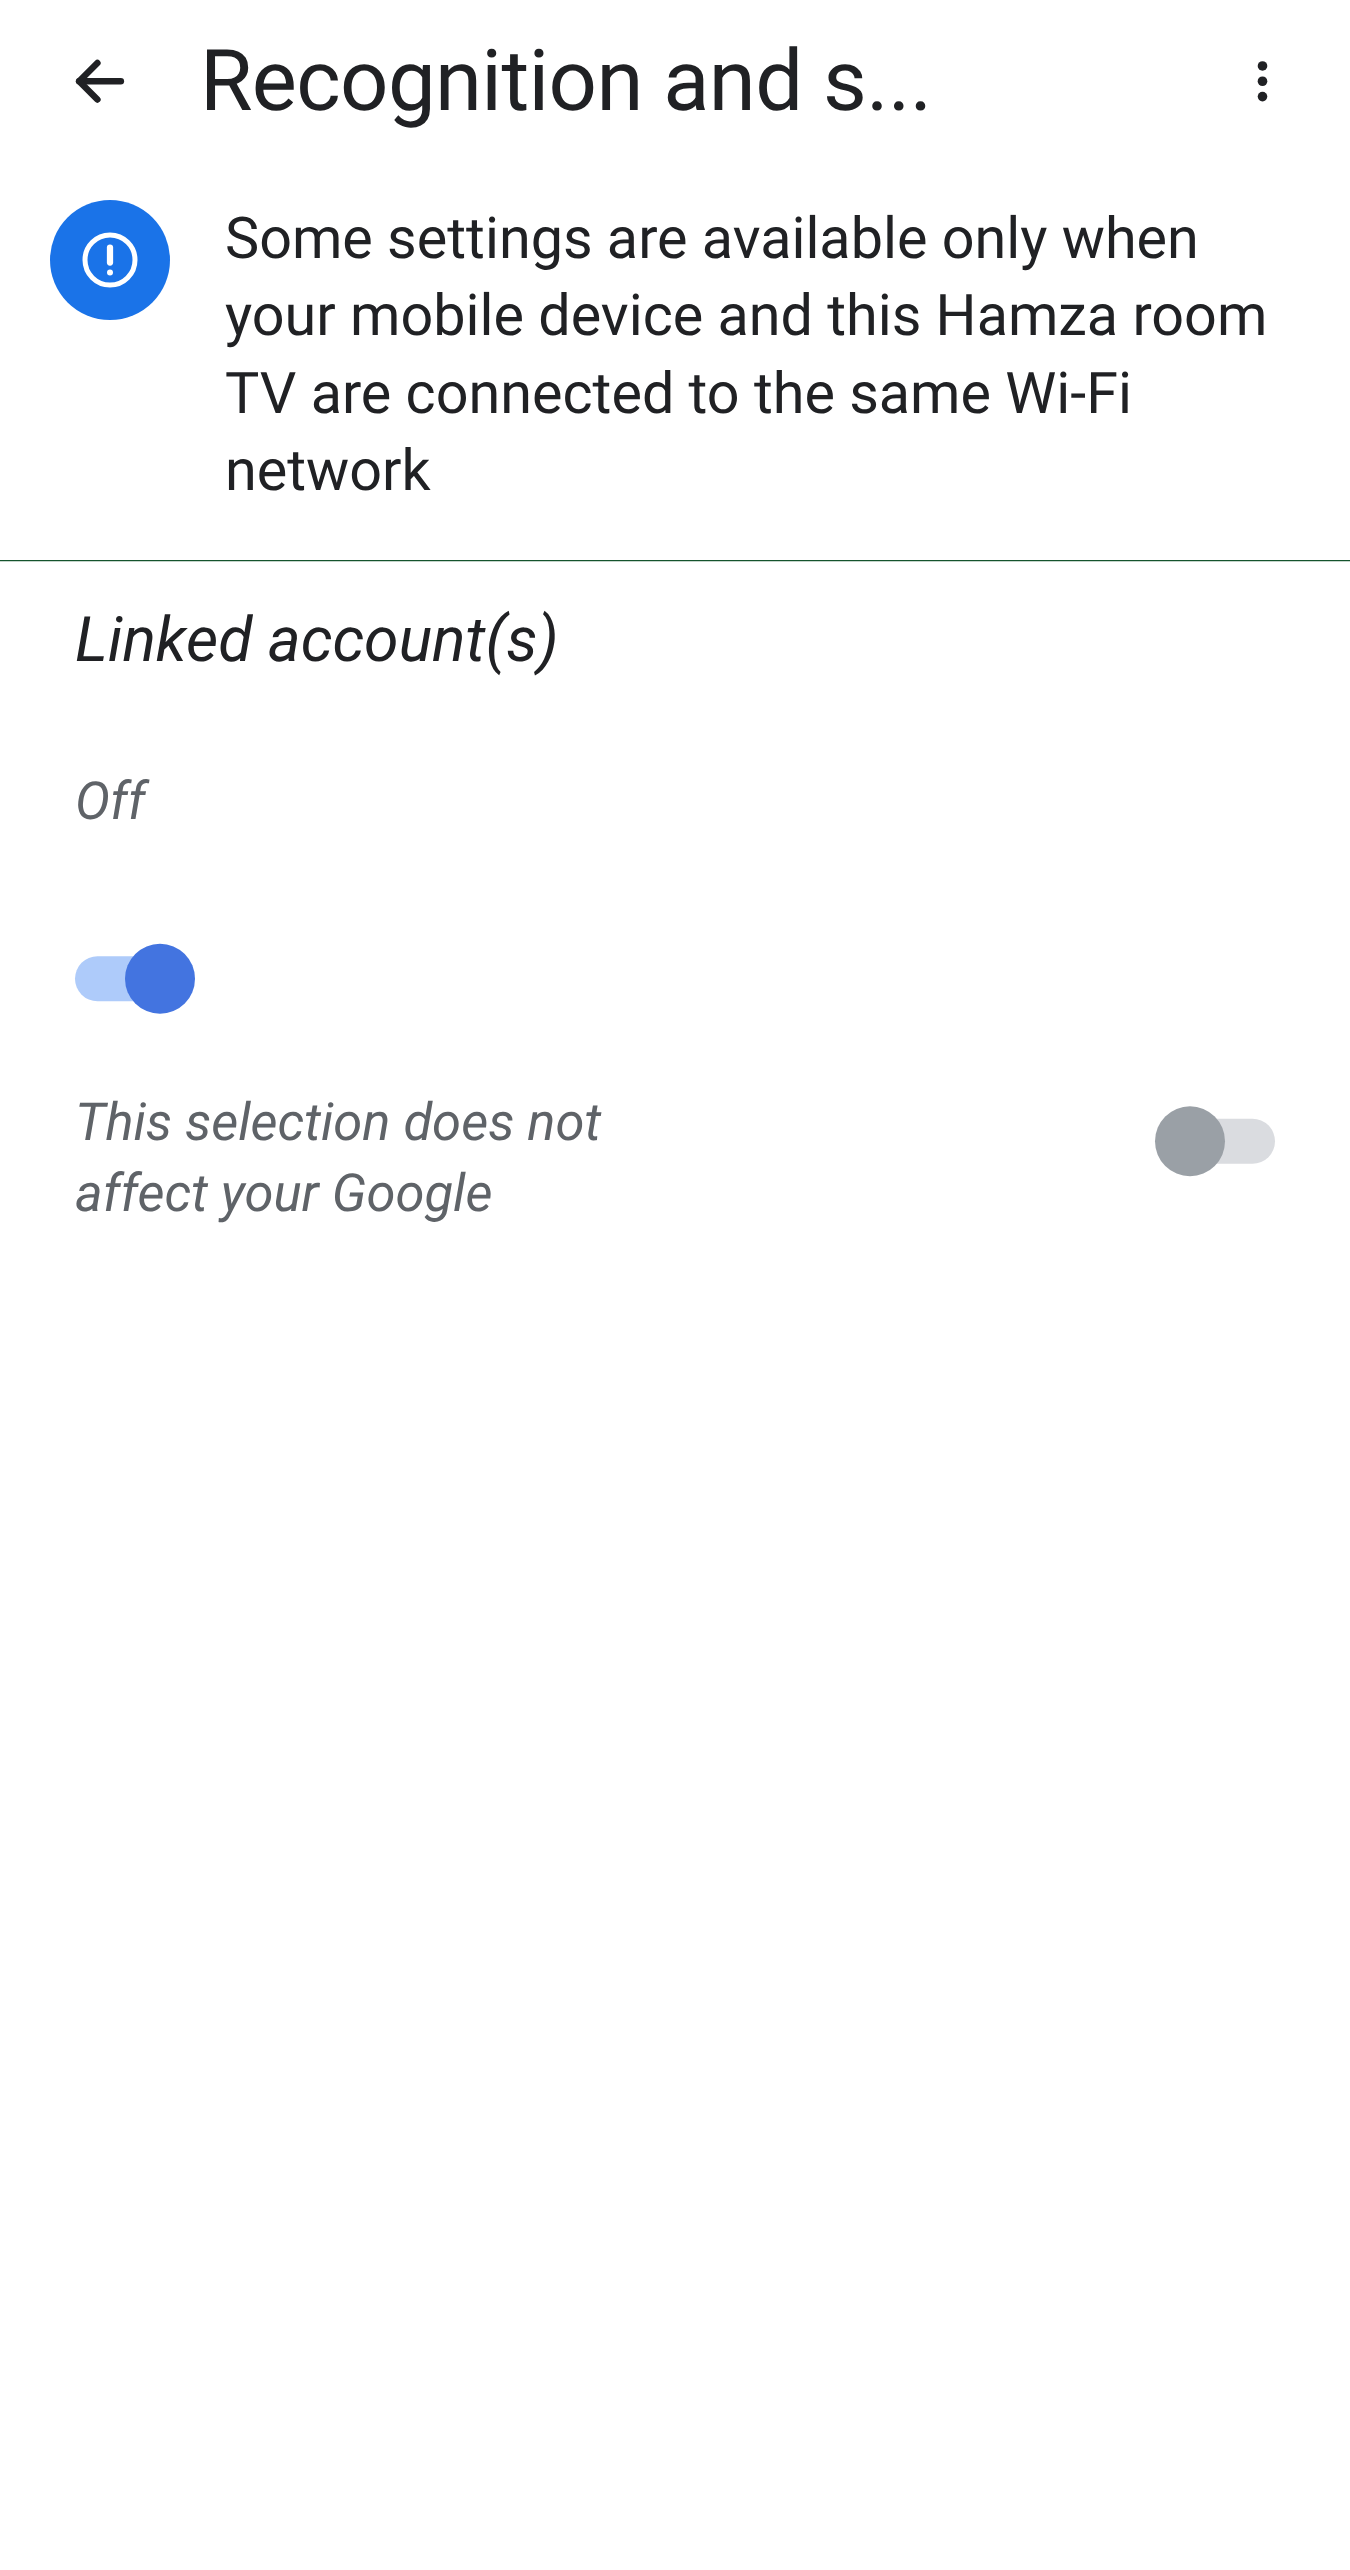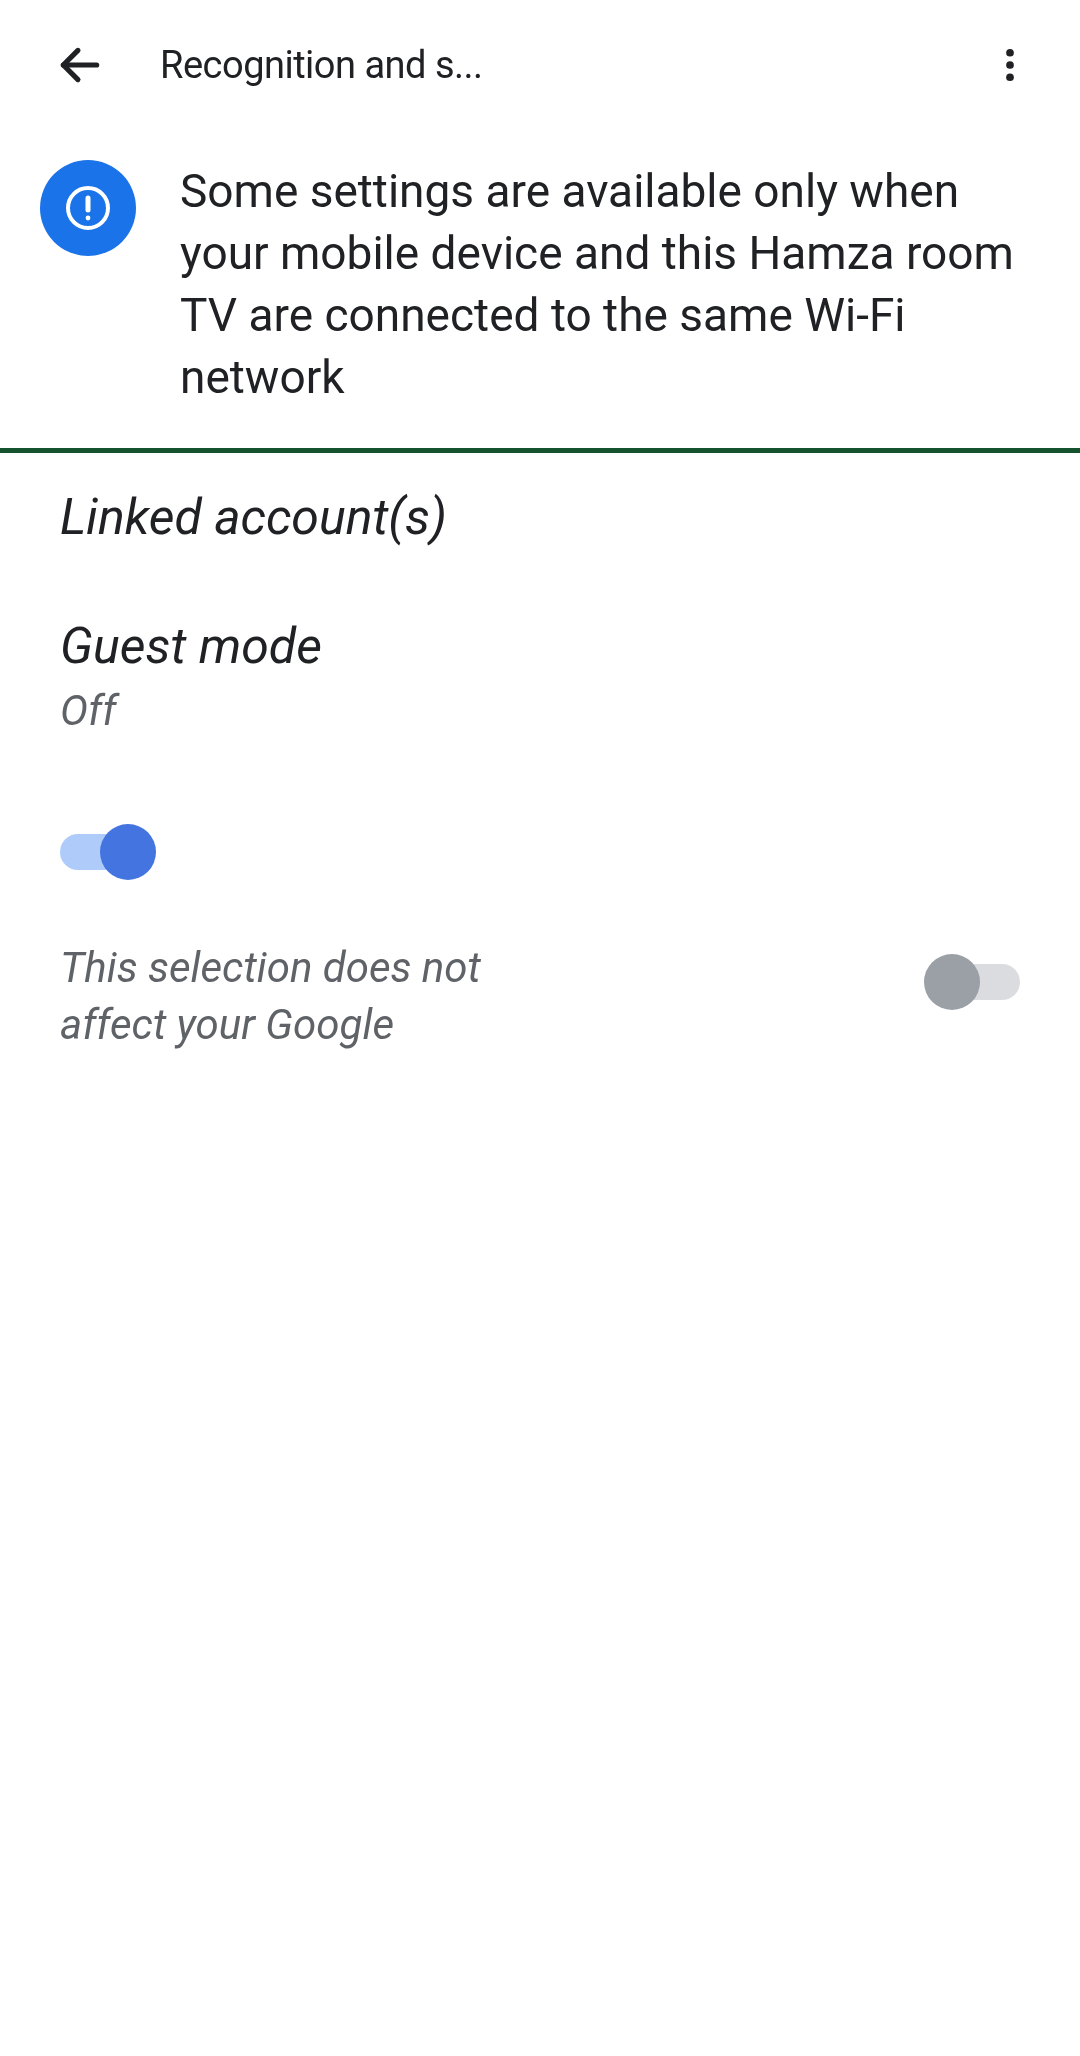--- a/index.html
+++ b/index.html
@@ -24,42 +24,42 @@
     .back-button {
       display: flex;
       align-items: center;
       justify-content: center;
       width: 60px;
       height: 60px;
       cursor: pointer;
     }
     .page-title {
       flex: 1;
-      font-size: 38px;
+      font-size: 68px;
       font-weight: 400;
       color: #202124;
       margin-left: 50px;
       white-space: nowrap;
       overflow: hidden;
       text-overflow: ellipsis;
       letter-spacing: -0.5px;
     }
     .more-button {
       display: flex;
       align-items: center;
       justify-content: center;
       width: 60px;
       height: 60px;
       cursor: pointer;
     }
     .info-banner {
       display: flex;
       align-items: flex-start;
       padding: 30px 60px 40px 40px;
-      border-bottom: 5px solid #14532d;
+      border-bottom: 1px solid #14532d;
     }
     .info-icon-circle {
       width: 96px;
       height: 96px;
       border-radius: 50%;
       background: #1a73e8;
       display: flex;
       align-items: center;
       justify-content: center;
       flex-shrink: 0;
@@ -179,21 +179,20 @@
 <div class="settings-list">
 
   <div class="setting-item">
     <div class="setting-content">
       <div class="setting-title">Linked account(s)</div>
     </div>
   </div>
 
   <div class="setting-item">
     <div class="setting-content">
-      <div class="setting-title">Guest mode</div>
       <div class="setting-subtitle">Off</div>
     </div>
   </div>
 
   <div class="setting-item">
     <div class="toggle-container">
       <div class="toggle toggle-on">
         <div class="toggle-track"></div>
         <div class="toggle-thumb"></div>
       </div>

